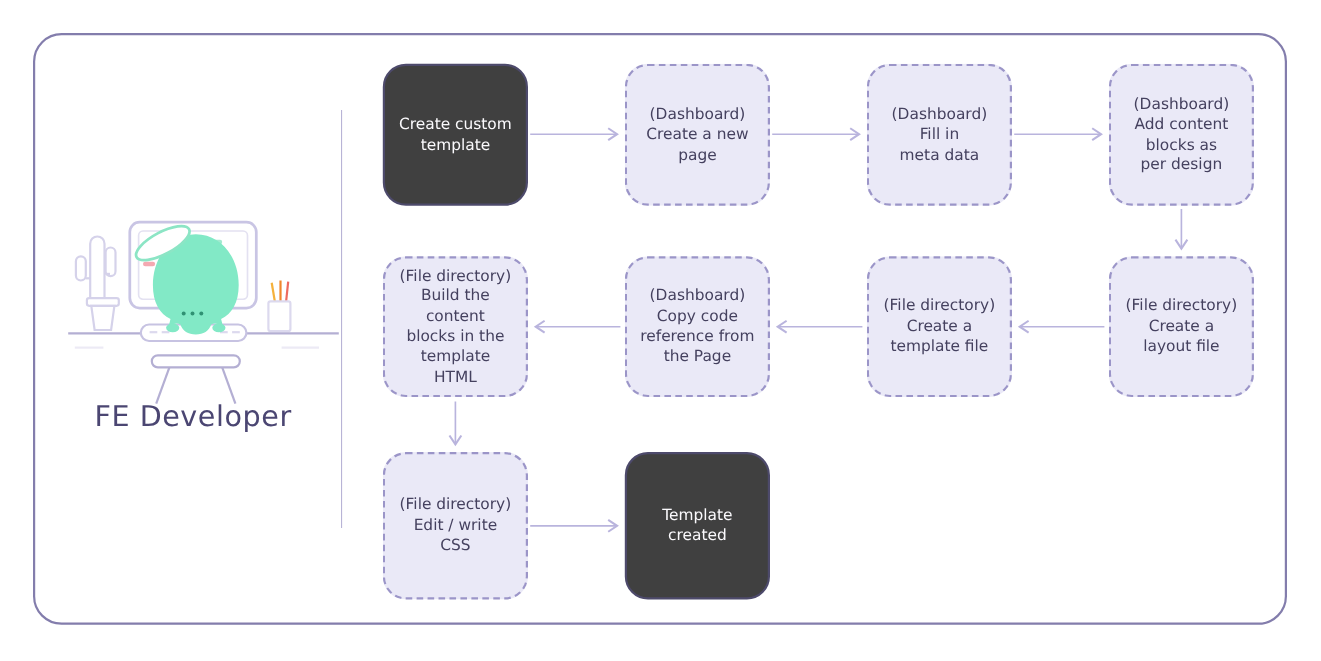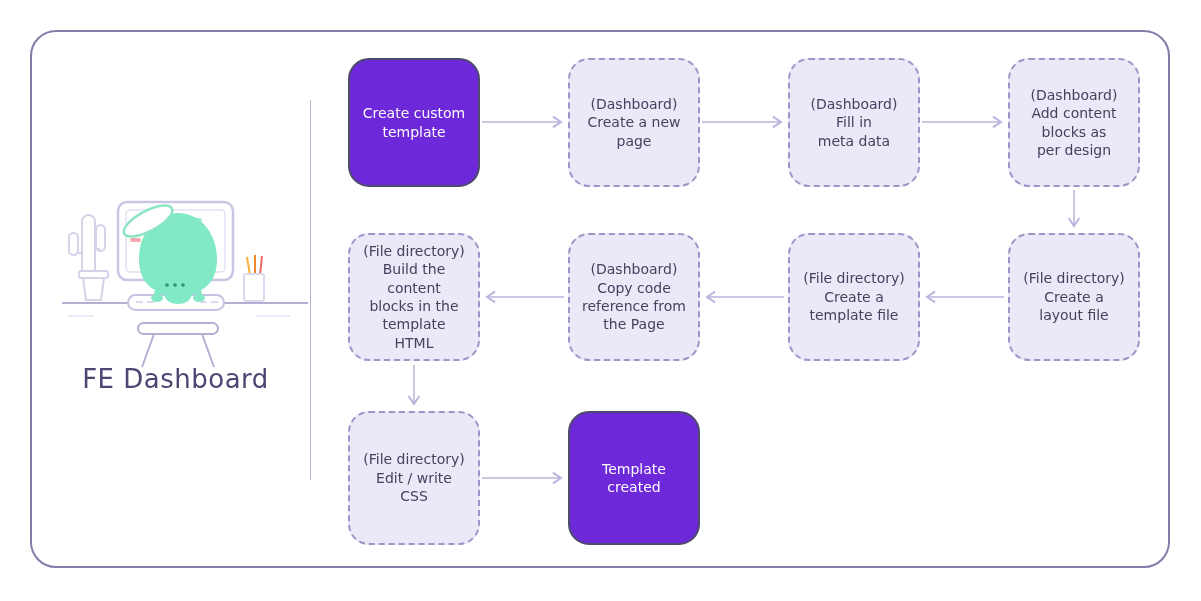--- a/index.html
+++ b/index.html
@@ -17,21 +17,21 @@
   .node{
     position:absolute;width:132px;box-sizing:border-box;
     display:flex;align-items:center;justify-content:center;text-align:center;
     border-radius:21px;font-size:14px;line-height:1.32;padding:6px;
   }
   .node span{white-space:pre-line;}
   .node.dashed{
     background:#eae9f7;border:2px dashed #9b95c8;color:#45415f;
   }
   .node.solid{
-    background:#6d28d9;border:2px solid #4d4a6b;color:#fbfafd;
+    background:#404040;border:2px solid #4d4a6b;color:#fbfafd;
   }
   
   .r1{top:58px;height:129px;}
   .r2{top:233px;height:128px;}
   .r3{top:411px;height:134px;}
   .c1{left:348px;} .c2{left:568px;} .c3{left:788px;} .c4{left:1008px;}
   #arrows{position:absolute;left:0;top:0;width:1201px;height:601px;pointer-events:none;}
   .illustration{position:absolute;left:60px;top:195px;width:250px;height:175px;}
   .actor-label{
     position:absolute;left:58px;top:364px;width:235px;text-align:center;
@@ -100,21 +100,21 @@
       <ellipse cx="97" cy="103" rx="6" ry="4" fill="#82e9c6"></ellipse>
       <ellipse cx="139" cy="103" rx="6" ry="4" fill="#82e9c6"></ellipse>
       <g transform="rotate(-28 88 26)">
         <ellipse cx="88" cy="26" rx="27" ry="10" fill="#ffffff" stroke="#8ce5c5" stroke-width="2.5"></ellipse>
       </g>
       <circle cx="107" cy="90" r="1.8" fill="#2f9173"></circle>
       <circle cx="115" cy="90" r="1.8" fill="#2f9173"></circle>
       <circle cx="123" cy="90" r="1.8" fill="#2f9173"></circle>
     </g>
   </svg>
-  <div class="actor-label">FE Dashboard</div>
+  <div class="actor-label">FE Developer</div>
 
   <div class="divider"></div>
 
   <div class="node solid r1 c1">
       <span>Create custom
 template</span>
     </div>
   <div class="node dashed r1 c2">
       <span>(Dashboard)
 Create a new

